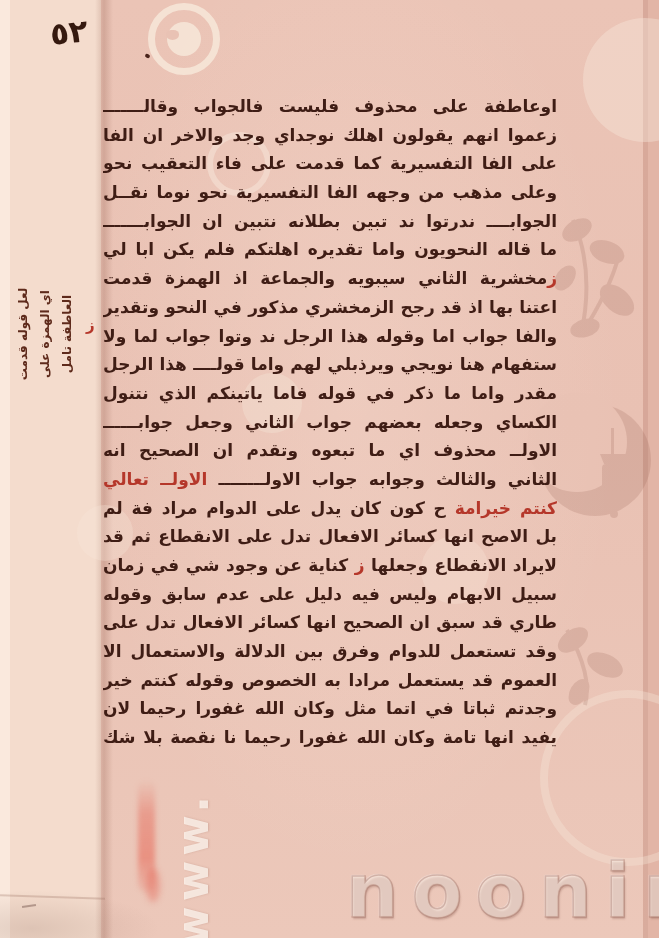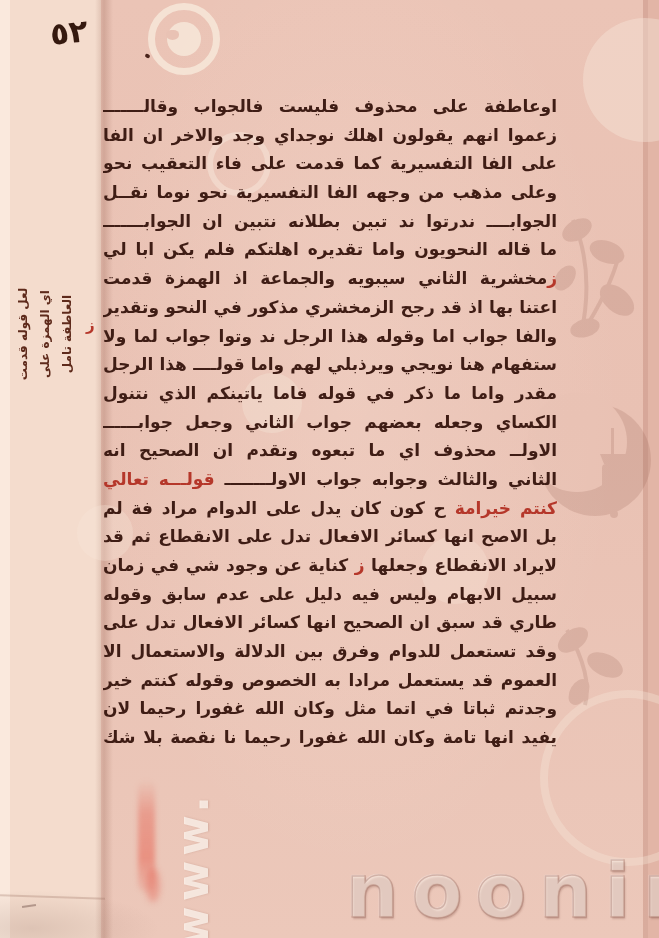--- a/index.html
+++ b/index.html
@@ -138,21 +138,21 @@
     <div class="ms-line"><span>وعلى مذهب من وجهه الفا التفسيرية نحو نوما نقــل منه</span></div>
     <div class="ms-line"><span>الجوابــــ ندرتوا ند تبين بطلانه نتبين ان الجوابـــــــ</span></div>
     <div class="ms-line"><span>ما قاله النحويون واما تقديره اهلتكم فلم يكن ابا لي وبرده نزعة</span></div>
     <div class="ms-line"><span class="rubric">ز</span><span>مخشرية الثاني سيبويه والجماعة اذ الهمزة قدمت على العاطفة</span></div>
     <div class="ms-line"><span>اعتنا بها اذ قد رجح الزمخشري مذكور في النحو وتقدير هذا الرجل</span></div>
     <div class="ms-line"><span>والفا جواب اما وقوله هذا الرجل ند وتوا جواب لما ولا كموتم الاثه</span></div>
     <div class="ms-line"><span>ستفهام هنا نويجي ويرذبلي لهم واما قولــــ هذا الرجل وسنظم</span></div>
     <div class="ms-line"><span>مقدر واما ما ذكر في قوله فاما ياتينكم الذي نتنول حكي عــن</span></div>
     <div class="ms-line"><span>الكساي وجعله بعضهم جواب الثاني وجعل جوابــــــ</span></div>
     <div class="ms-line"><span>الاولــ محذوف اي ما تبعوه وتقدم ان الصحيح انه جوابــــــ</span></div>
-    <div class="ms-line"><span>الثاني والثالث وجوابه جواب الاولــــــــ </span><span class="rubric">قولـــه تعالي</span></div>
+    <div class="ms-line"><span>الثاني والثالث وجوابه جواب الاولــــــــ </span><span class="rubric">الاولــ تعالي</span></div>
     <div class="ms-line"><span class="rubric">كنتم خيرامة</span><span> ح كون كان يدل على الدوام مراد فة لم يرد نول مرجوح</span></div>
     <div class="ms-line"><span>بل الاصح انها كسائر الافعال تدل على الانقطاع ثم قد تستعمل حيث</span></div>
     <div class="ms-line"><span>لايراد الانقطاع وجعلها </span><span class="rubric">ز</span><span> كناية عن وجود شي في زمان ماض على نه</span></div>
     <div class="ms-line"><span>سبيل الابهام وليس فيه دليل على عدم سابق وقوله ولا على انقطاع</span></div>
     <div class="ms-line"><span>طاري قد سبق ان الصحيح انها كسائر الافعال تدل على الانقطاع</span></div>
     <div class="ms-line"><span>وقد تستعمل للدوام وفرق بين الدلالة والاستعمال الا ترى ان لفظ</span></div>
     <div class="ms-line"><span>العموم قد يستعمل مرادا به الخصوص وقوله كنتم خير امة اي</span></div>
     <div class="ms-line"><span>وجدتم ثباتا في اتما مثل وكان الله غفورا رحيما لان تقدير برها وجد ثم</span></div>
     <div class="ms-line"><span>يفيد انها تامة وكان الله غفورا رحيما نا نقصة بلا شك </span><span class="rubric">ٿــ</span></div>
   </div>

